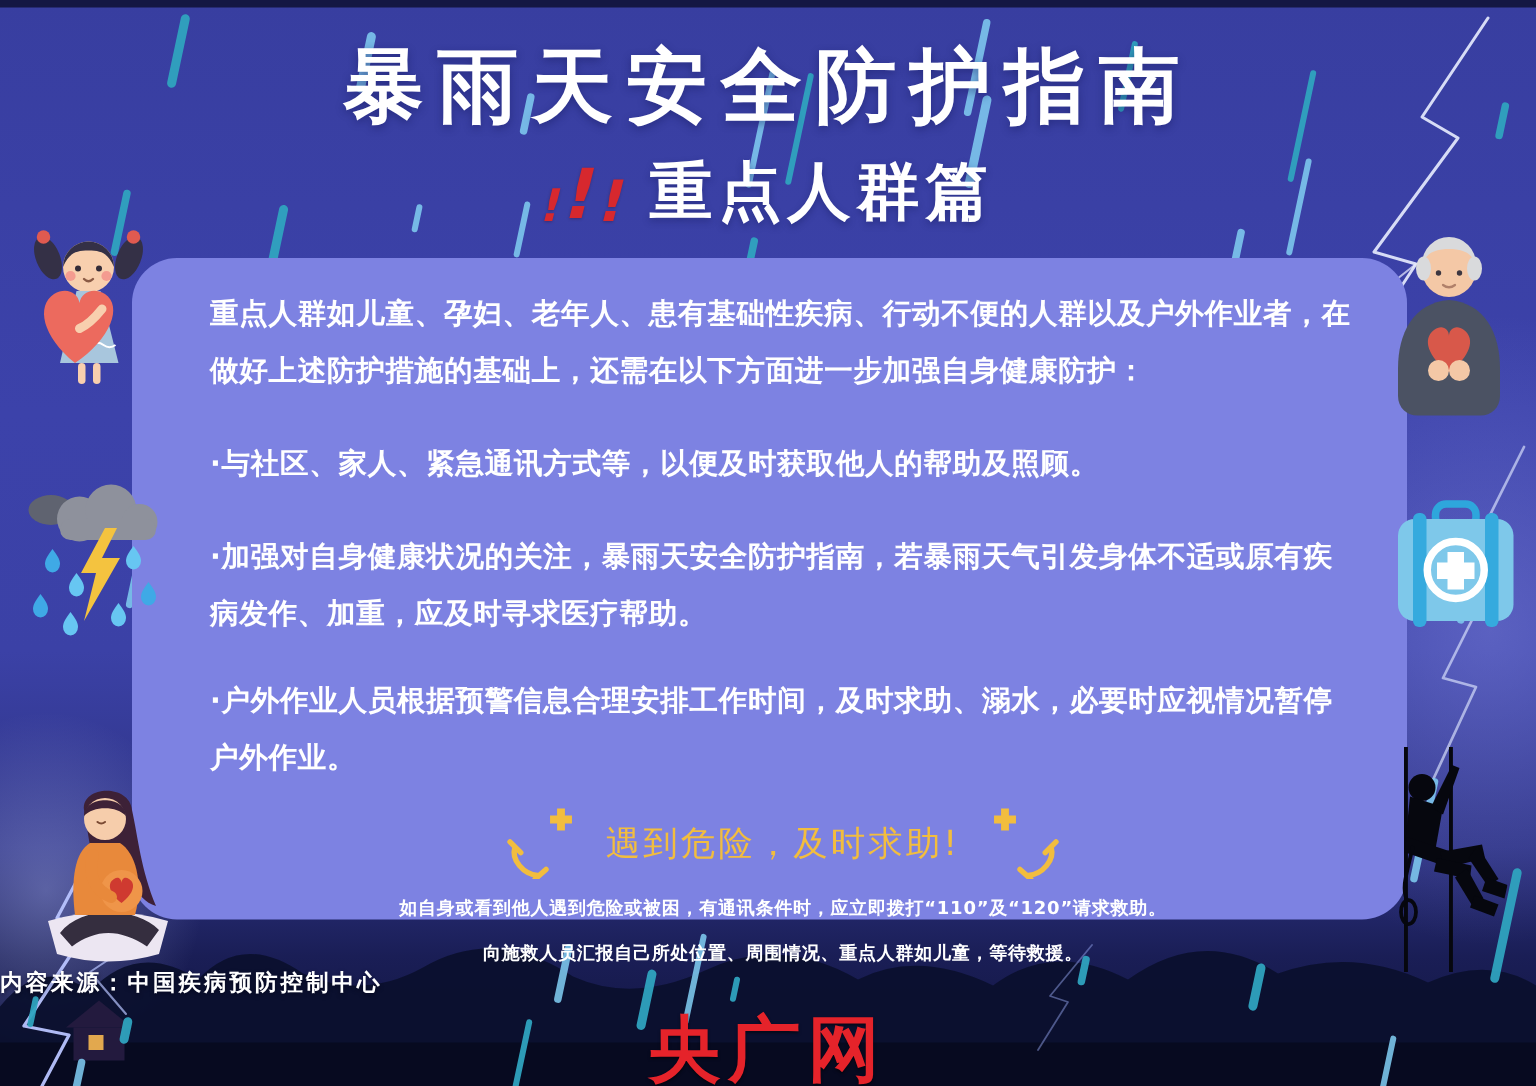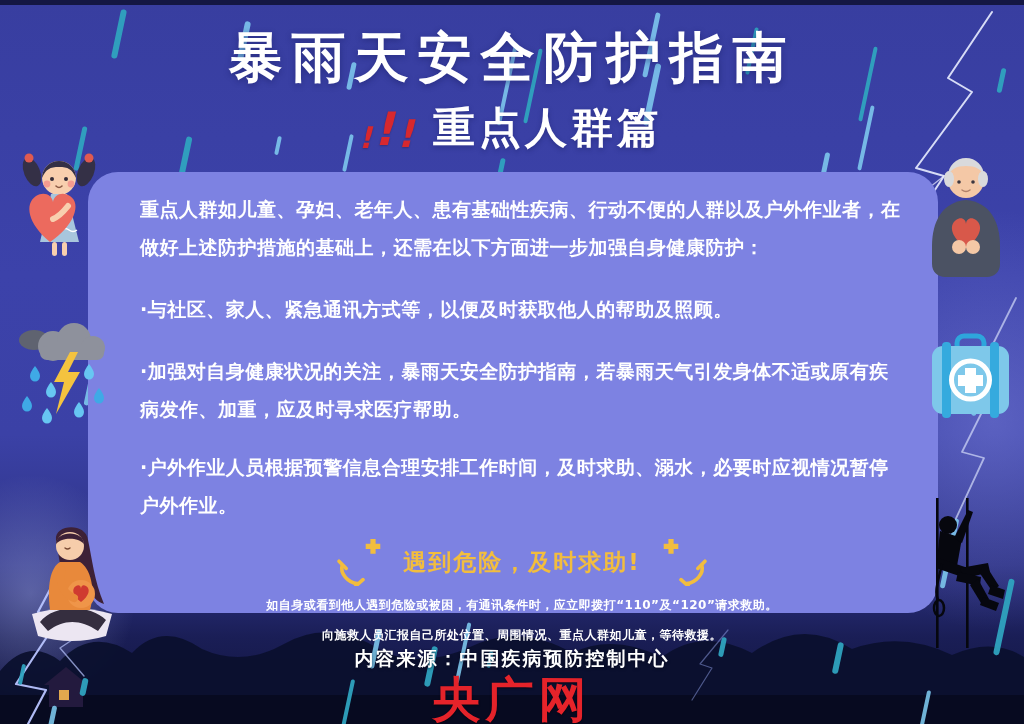--- a/index.html
+++ b/index.html
@@ -47,31 +47,31 @@
     background:#7d82e2;border-radius:30px;
     box-sizing:border-box;padding:18px 34px 0 52px;
     color:#ffffff;
   }
   #card p{margin:0;font-size:19px;font-weight:700;line-height:2;letter-spacing:.5px;}
   #card .intro{margin-bottom:24px;}
   #card .tip1{margin-bottom:24px;}
   #card .tip2{margin-bottom:20px;}
   #card .tip3{margin-bottom:16px;}
   #help-row{display:flex;align-items:center;justify-content:center;gap:18px;height:44px;margin-bottom:6px;}
-  #help-heading{font-size:23px;font-weight:700;color:#f2bd3e;letter-spacing:2px;}
+  #help-heading{font-size:23px;font-weight:400;color:#f2bd3e;letter-spacing:2px;}
   .phone-badge{position:relative;width:50px;height:48px;color:#f2bd3e;}
   .phone-badge svg{position:absolute;}
   .phone-badge .handset{left:0;bottom:0;width:32px;height:32px;}
   .phone-badge .plus{right:0;top:0;width:24px;height:24px;}
   .phone-badge.mirrored{transform:scaleX(-1);}
   .help-line{text-align:center;font-size:12px;font-weight:700;line-height:30px;letter-spacing:.5px;}
   
   #source{
-    top:646px;left:0;width:1024px;text-align:center;z-index:6;
-    color:#ffffff;font-size:19px;font-weight:700;letter-spacing:2px;
+    top:646px;left:0;width:1024px;z-index:6;
+    color:#ffffff;font-size:15px;font-weight:700;letter-spacing:2px;
     text-shadow:0 1px 3px rgba(0,0,20,.6);
   }
   #logo{
     top:668px;left:0;width:1024px;text-align:center;z-index:6;
     color:#e5232a;font-size:48px;font-weight:900;letter-spacing:5px;
     text-shadow:0 1px 2px rgba(0,0,0,.5);
   }
   
   .deco{z-index:6;}
   #deco-girl{left:16px;top:146px;}

